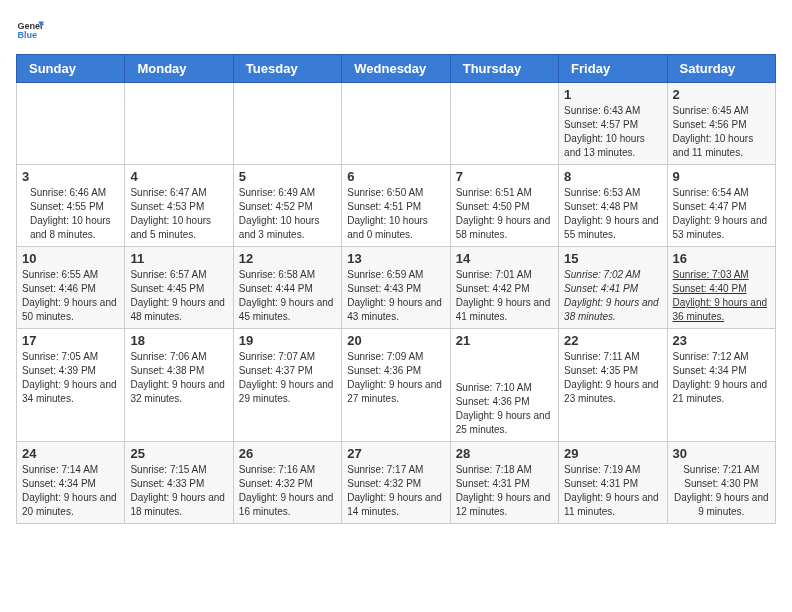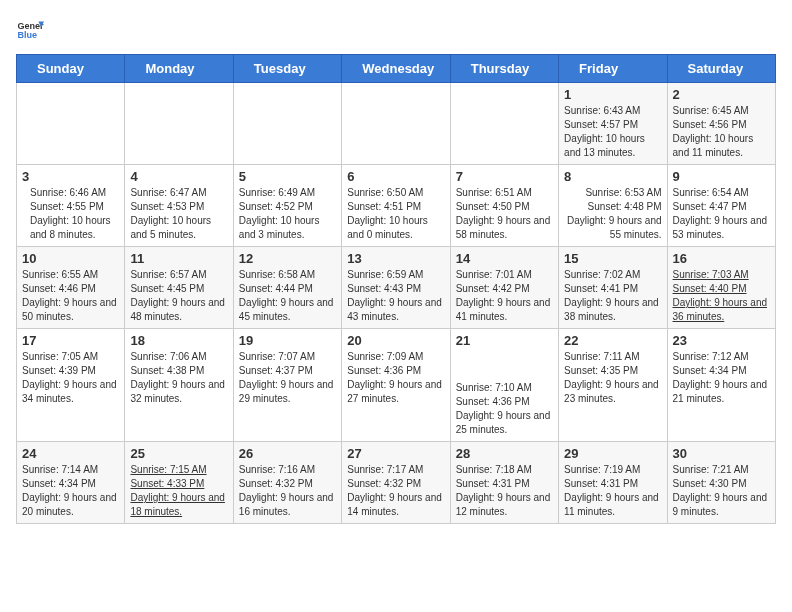--- a/index.html
+++ b/index.html
@@ -40,21 +40,21 @@
     table {
       width: 100%;
       border-collapse: collapse;
       table-layout: fixed;
     }
     thead tr th {
       background-color: #3a7bd5;
       color: #fff;
       font-size: 13px;
       font-weight: bold;
-      padding: 6px 20px;
+      padding: 6px 12px;
       text-align: left;
       border: 1px solid #2a5fb5;
     }
     tbody tr td {
       border: 1px solid #ccc;
       vertical-align: top;
       padding: 4px 5px;
       font-size: 11px;
       color: #333;
       height: 80px;
@@ -153,21 +153,21 @@
 Daylight: 10 hours and 0 minutes.</div>
         </td>
         <td>
           <span class="day-number">7</span>
           <div class="day-info" style="white-space: pre-line;">Sunrise: 6:51 AM
 Sunset: 4:50 PM
 Daylight: 9 hours and 58 minutes.</div>
         </td>
         <td>
           <span class="day-number">8</span>
-          <div class="day-info" style="white-space: pre-line; text-align: right;">Sunrise: 6:53 AM
+          <div class="day-info" style="white-space: pre-line;">Sunrise: 6:53 AM
 Sunset: 4:48 PM
 Daylight: 9 hours and 55 minutes.</div>
         </td>
         <td>
           <span class="day-number">9</span>
           <div class="day-info" style="white-space: pre-line;">Sunrise: 6:54 AM
 Sunset: 4:47 PM
 Daylight: 9 hours and 53 minutes.</div>
         </td>
       </tr>
@@ -197,21 +197,21 @@
 Daylight: 9 hours and 43 minutes.</div>
         </td>
         <td>
           <span class="day-number">14</span>
           <div class="day-info" style="white-space: pre-line;">Sunrise: 7:01 AM
 Sunset: 4:42 PM
 Daylight: 9 hours and 41 minutes.</div>
         </td>
         <td>
           <span class="day-number">15</span>
-          <div class="day-info" style="white-space: pre-line;">Sunrise: 7:02 AM
+          <div class="day-info" style="white-space: pre-line; font-style: italic;">Sunrise: 7:02 AM
 Sunset: 4:41 PM
 Daylight: 9 hours and 38 minutes.</div>
         </td>
         <td>
           <span class="day-number">16</span>
           <div class="day-info" style="white-space: pre-line; text-decoration: underline;">Sunrise: 7:03 AM
 Sunset: 4:40 PM
 Daylight: 9 hours and 36 minutes.</div>
         </td>
       </tr>
@@ -261,21 +261,21 @@
       </tr>
       <tr>
         <td>
           <span class="day-number">24</span>
           <div class="day-info" style="white-space: pre-line;">Sunrise: 7:14 AM
 Sunset: 4:34 PM
 Daylight: 9 hours and 20 minutes.</div>
         </td>
         <td>
           <span class="day-number">25</span>
-          <div class="day-info" style="white-space: pre-line; text-decoration: underline;">Sunrise: 7:15 AM
+          <div class="day-info" style="white-space: pre-line;">Sunrise: 7:15 AM
 Sunset: 4:33 PM
 Daylight: 9 hours and 18 minutes.</div>
         </td>
         <td>
           <span class="day-number">26</span>
           <div class="day-info" style="white-space: pre-line;">Sunrise: 7:16 AM
 Sunset: 4:32 PM
 Daylight: 9 hours and 16 minutes.</div>
         </td>
         <td>
@@ -291,19 +291,19 @@
 Daylight: 9 hours and 12 minutes.</div>
         </td>
         <td>
           <span class="day-number">29</span>
           <div class="day-info" style="white-space: pre-line;">Sunrise: 7:19 AM
 Sunset: 4:31 PM
 Daylight: 9 hours and 11 minutes.</div>
         </td>
         <td>
           <span class="day-number">30</span>
-          <div class="day-info" style="white-space: pre-line;">Sunrise: 7:21 AM
+          <div class="day-info" style="white-space: pre-line; text-align: center;">Sunrise: 7:21 AM
 Sunset: 4:30 PM
 Daylight: 9 hours and 9 minutes.</div>
         </td>
       </tr>
     </tbody>
 </table>
 
 </body></html>

